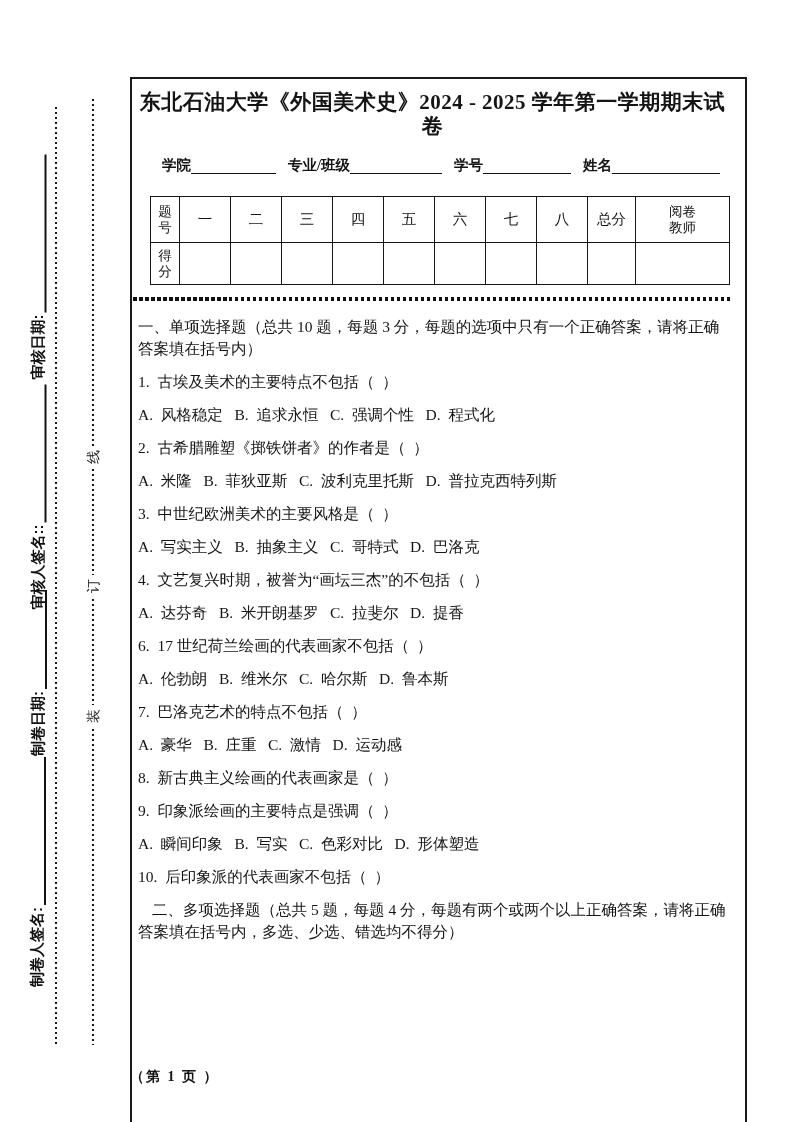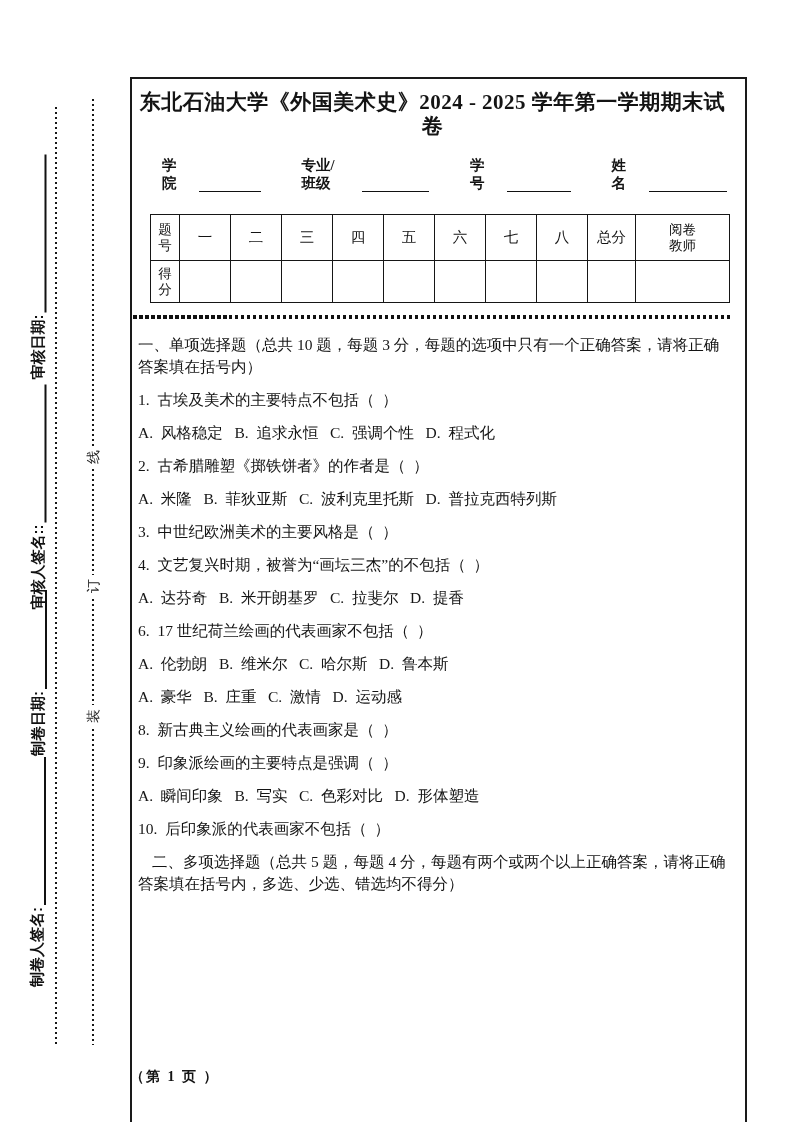--- a/index.html
+++ b/index.html
@@ -27,21 +27,21 @@
   .sf4{width:230px;left:-78px;top:862px;}
 
   
   .sheet{position:absolute;left:130px;top:77px;width:617px;height:1103px;
          border:2px solid #1a1a1a;box-sizing:border-box;padding:0 18px 0 6px;overflow:hidden;}
 
   .title{margin:11px 0 0 0;text-align:center;font-size:21px;font-weight:700;
          letter-spacing:.5px;line-height:24px;}
 
   .info-row{display:flex;align-items:flex-end;margin:18px 0 0 0;padding-left:24px;
-            font-size:14.5px;font-weight:600;line-height:18px;gap:16px;}
+            font-size:14.5px;font-weight:600;line-height:18px;}
   .info-row .gap{width:12px;}
   .blank{display:inline-block;border-bottom:1.5px solid #111;height:16px;}
   .bl1{width:85px;} .bl2{width:92px;} .bl3{width:88px;} .bl4{width:108px;}
 
   table.score{border-collapse:collapse;table-layout:fixed;margin:22px 0 0 12px;
               width:579px;}
   table.score td{border:1.5px solid #161616;text-align:center;vertical-align:middle;
                  font-size:14.5px;padding:0;}
   table.score .stack{font-size:13.5px;line-height:16px;white-space:pre-line;}
   table.score tr.r1 td{height:45px;}
@@ -156,28 +156,30 @@
     <div class="qarea">
       <p>一、单项选择题（总共 10 题，每题 3 分，每题的选项中只有一个正确答案，请将正确答案填在括号内）</p>
 
       <p>1.  古埃及美术的主要特点不包括（  ）</p>
       <p>A.  风格稳定   B.  追求永恒   C.  强调个性   D.  程式化</p>
 
       <p>2.  古希腊雕塑《掷铁饼者》的作者是（  ）</p>
       <p>A.  米隆   B.  菲狄亚斯   C.  波利克里托斯   D.  普拉克西特列斯</p>
 
       <p>3.  中世纪欧洲美术的主要风格是（  ）</p>
+      <p>A.  写实主义   B.  抽象主义   C.  哥特式   D.  巴洛克</p>
 
       <p>4.  文艺复兴时期，被誉为“画坛三杰”的不包括（  ）</p>
       <p>A.  达芬奇   B.  米开朗基罗   C.  拉斐尔   D.  提香</p>
 
 
       <p>6.  17 世纪荷兰绘画的代表画家不包括（  ）</p>
       <p>A.  伦勃朗   B.  维米尔   C.  哈尔斯   D.  鲁本斯</p>
 
+      <p>7.  巴洛克艺术的特点不包括（  ）</p>
       <p>A.  豪华   B.  庄重   C.  激情   D.  运动感</p>
 
       <p>8.  新古典主义绘画的代表画家是（  ）</p>
 
       <p>9.  印象派绘画的主要特点是强调（  ）</p>
       <p>A.  瞬间印象   B.  写实   C.  色彩对比   D.  形体塑造</p>
 
       <p>10.  后印象派的代表画家不包括（  ）</p>
 
       <p class="indent">二、多项选择题（总共 5 题，每题 4 分，每题有两个或两个以上正确答案，请将正确答案填在括号内，多选、少选、错选均不得分）</p>

